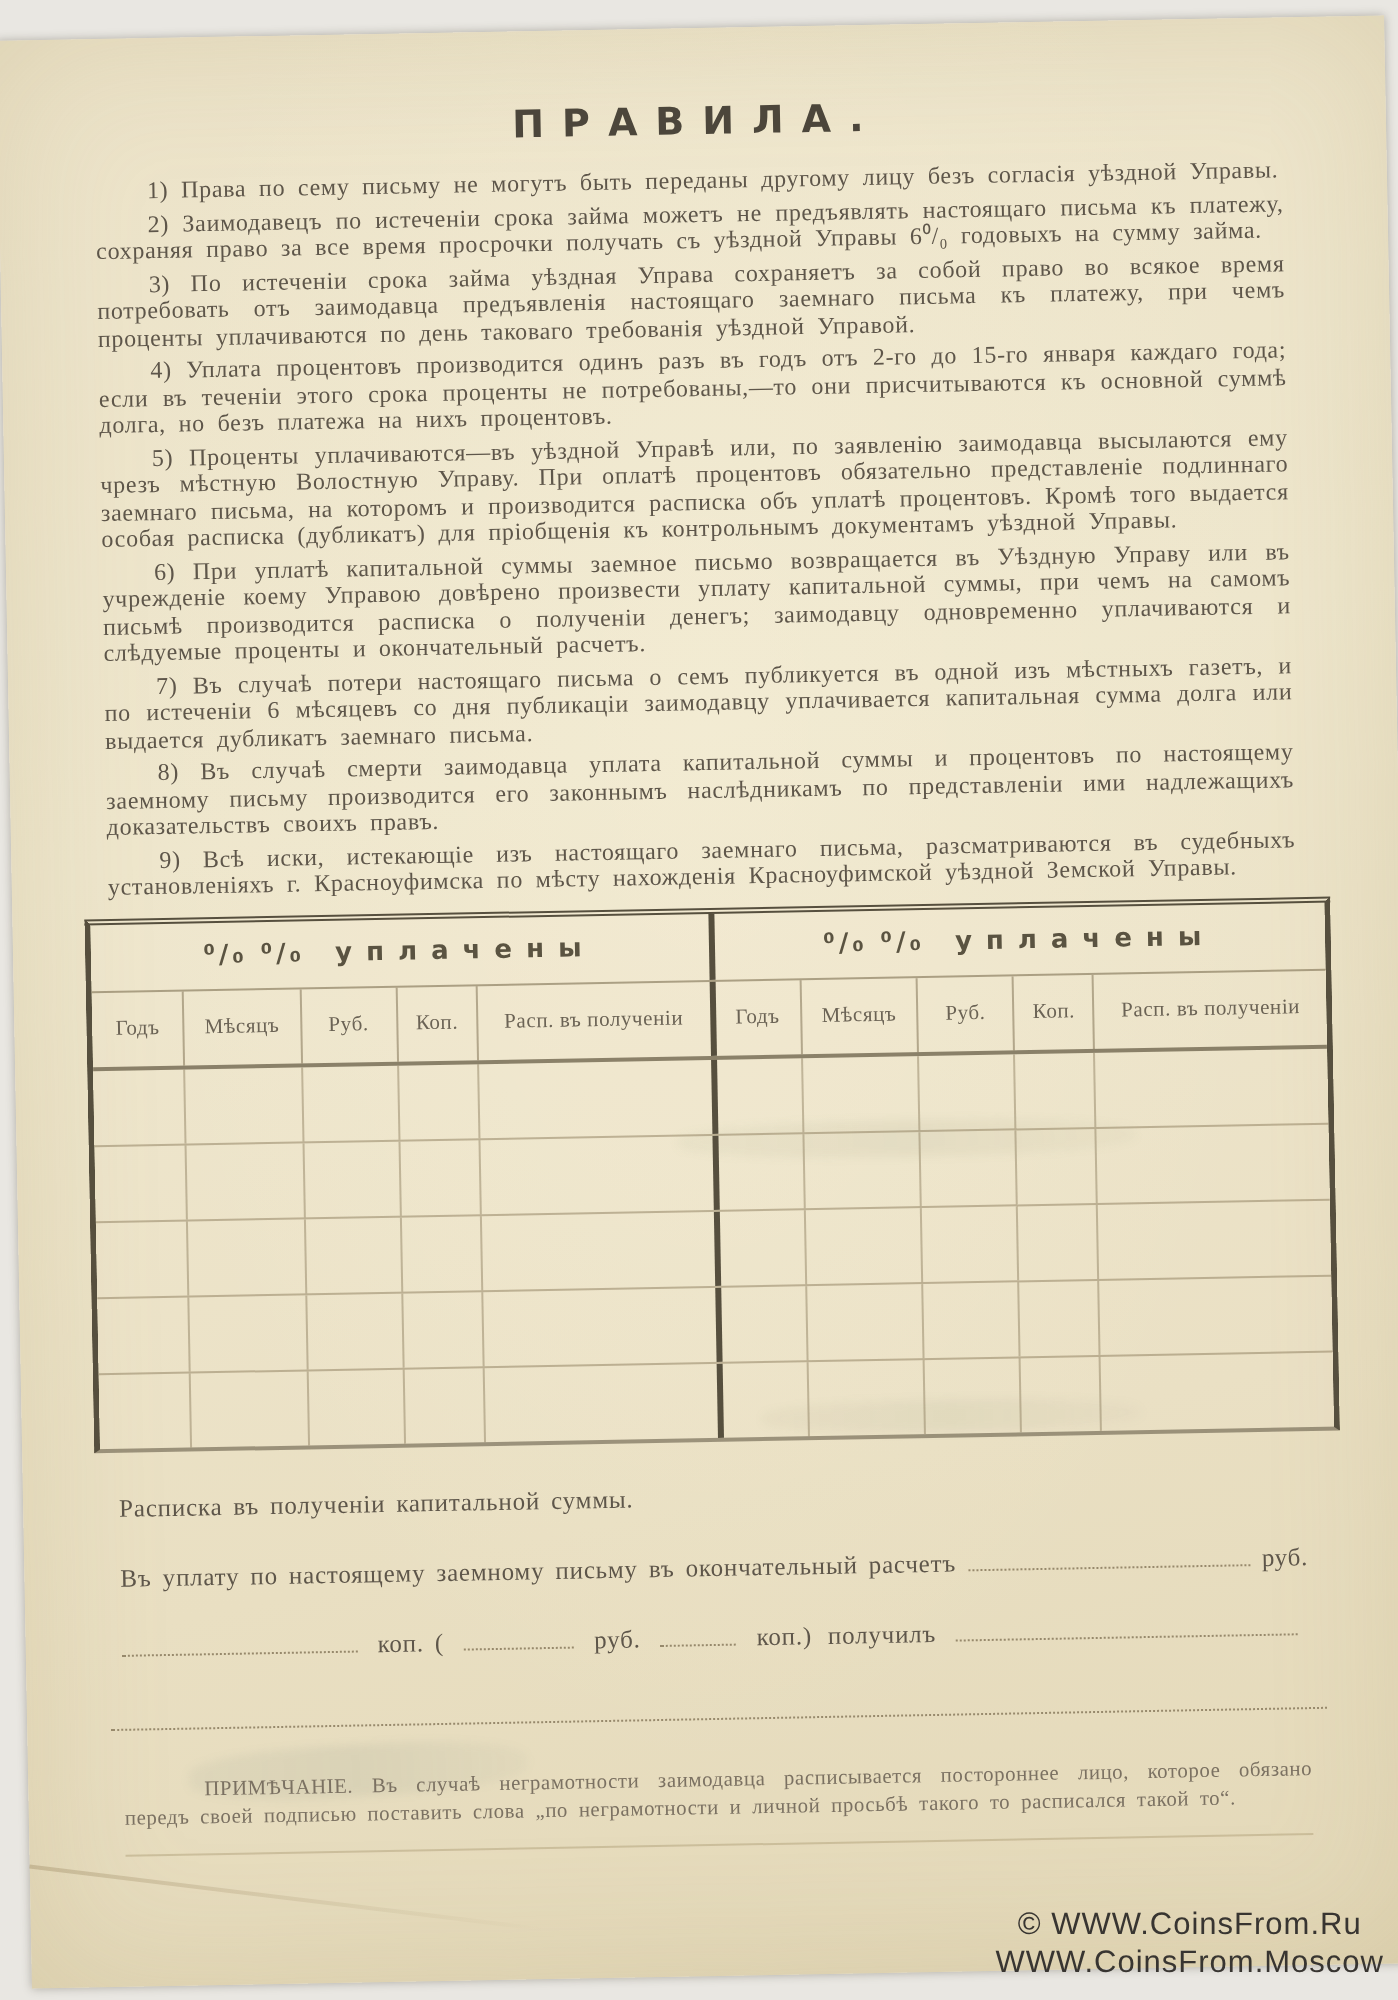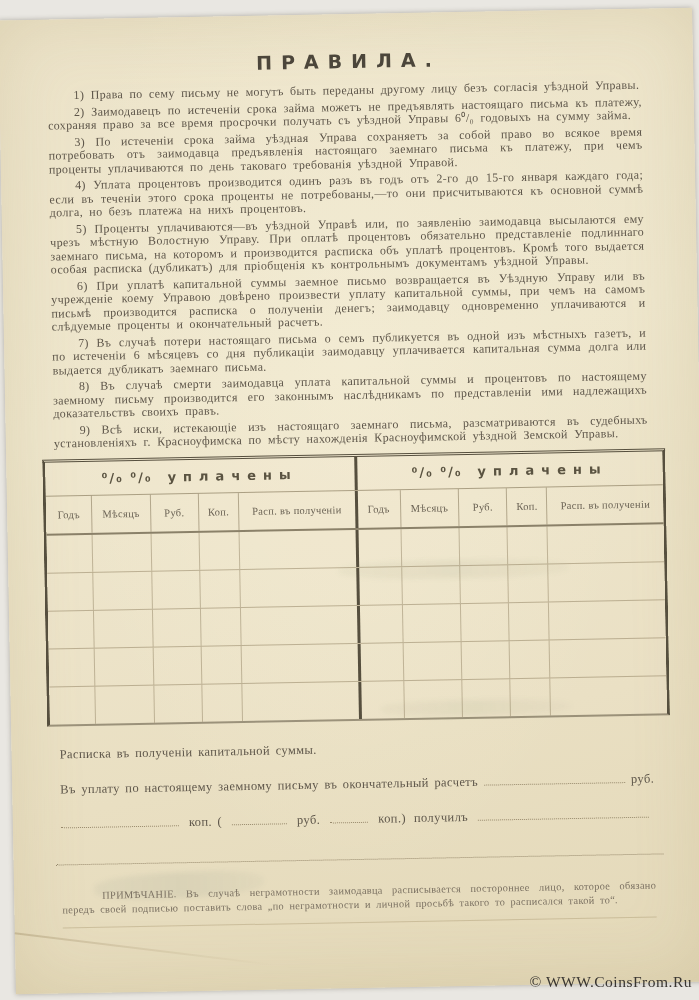--- a/index.html
+++ b/index.html
@@ -78,21 +78,21 @@
     border-radius:40%;}
   .sm1{left:330px;top:548px;width:230px;height:18px;}
   .sm2{left:370px;top:688px;width:190px;height:16px;}
   .sm3{left:80px;top:855px;width:170px;height:26px;transform:rotate(-2deg);
     background:linear-gradient(90deg,rgba(100,120,110,.12),rgba(95,115,105,.18),rgba(100,120,110,.08));}
   .crease{position:absolute;left:0;top:912px;width:260px;height:2px;
     transform:rotate(8deg);transform-origin:0 0;
     background:linear-gradient(90deg,rgba(150,130,90,.35),rgba(150,130,90,0));pointer-events:none;}
   .watermark{
     position:absolute;right:7px;bottom:9px;text-align:center;
-    font-family:Liberation Serif, serif;font-size:15.5px;line-height:19px;
+    font-family:Liberation Sans, sans-serif;font-size:15.5px;line-height:19px;
     color:#383531;letter-spacing:.5px;
   }
 </style>
 </head>
 <body>
 
 <div class="scan">
   <div class="paper">
     <div class="smudge sm1"></div>
     <div class="smudge sm2"></div>
@@ -218,14 +218,15 @@
 
       <div class="dotline"></div>
 
       <p class="note">ПРИМѢЧАНІЕ. Въ случаѣ неграмотности заимодавца расписывается постороннее лицо, которое обязано передъ своей подписью поставить слова „по неграмотности и личной просьбѣ такого то расписался такой то“.</p>
       <div class="note-underline"></div>
     </div>
   </div>
 
   <div class="watermark">
     <div>© WWW.CoinsFrom.Ru</div>
+    <div>WWW.CoinsFrom.Moscow</div>
   </div>
 </div>
 
 </body></html>

